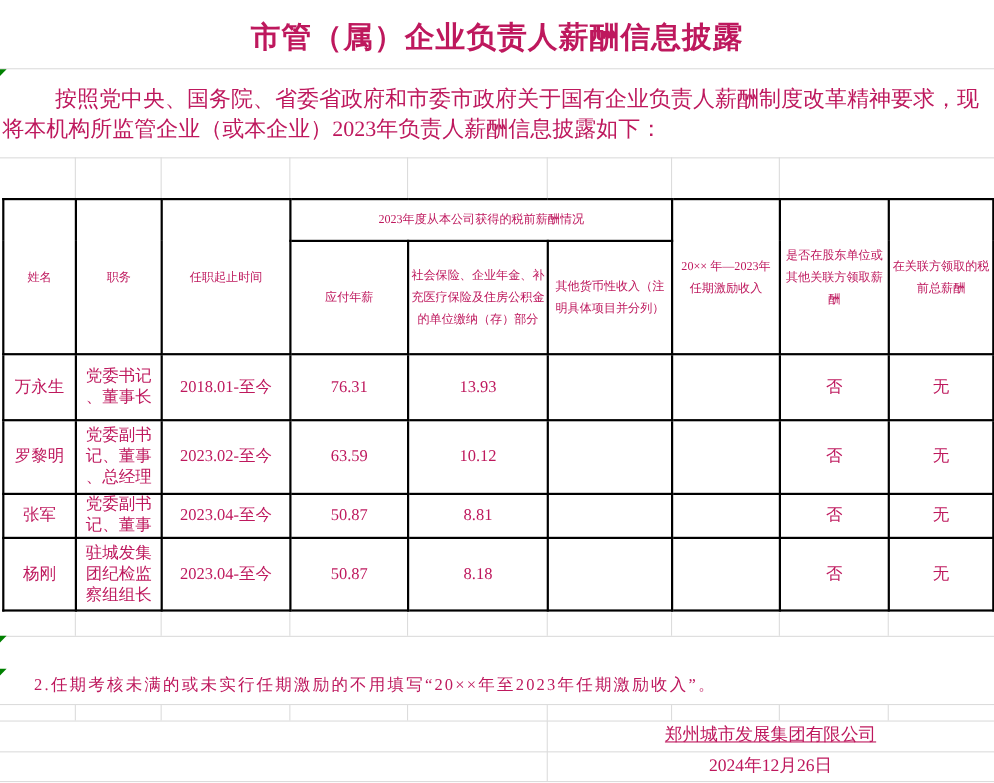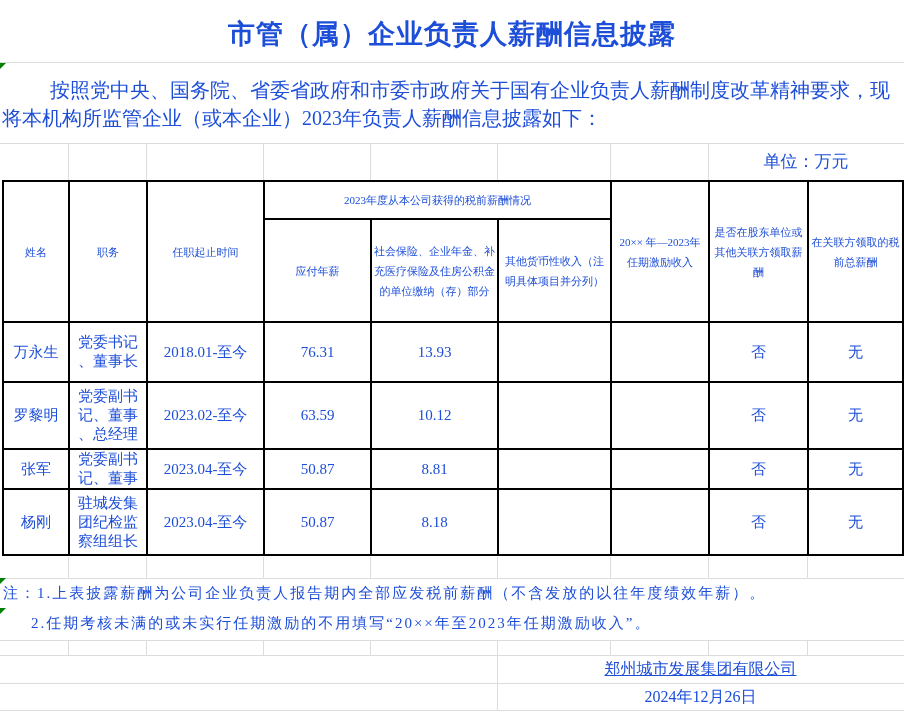--- a/index.html
+++ b/index.html
@@ -1,18 +1,18 @@
 <!DOCTYPE html>
 <html><head>
 <meta charset="utf-8">
 <style>
   html,body{margin:0;padding:0;background:#fff;}
   #canvas{
     position:relative;width:904px;height:712px;background:#fff;overflow:hidden;
-    font-family:"Liberation Serif",serif;color:#1d4ed8;
+    font-family:"Liberation Serif",serif;color:#be185d;
   }
   
   .gl{position:absolute;background:#dcdcdc;}
   .gl.h{height:1px;}
   .gl.v{width:1px;}
   
   .flag{position:absolute;width:0;height:0;border-top:6px solid #008000;border-right:6px solid transparent;}
   
   .title{position:absolute;top:0;left:0;width:904px;height:62px;line-height:68px;
     text-align:center;font-size:27px;font-weight:bold;letter-spacing:1px;}
@@ -82,21 +82,20 @@
   </div>
 
   <div class="flag" style="left:0;top:63px;"></div>
   <div class="flag" style="left:0;top:578px;"></div>
   <div class="flag" style="left:0;top:608px;"></div>
 
   <div class="title">市管（属）企业负责人薪酬信息披露</div>
 
   <div class="intro">按照党中央、国务院、省委省政府和市委市政府关于国有企业负责人薪酬制度改革精神要求，现将本机构所监管企业（或本企业）2023年负责人薪酬信息披露如下：</div>
 
-  <div class="unit">单位：万元</div>
 
   <table class="main">
     <colgroup>
       <col style="width:66px">
         <col style="width:78px">
         <col style="width:117px">
       <col style="width:107px">
         <col style="width:127px">
         <col style="width:113px">
       <col style="width:98px">
@@ -159,19 +158,18 @@
       <td>50.87</td>
       <td>8.18</td>
       <td></td>
       <td></td>
       <td>否</td>
       <td>无</td>
     </tr>
   </tbody>
     </table>
 
-  <div class="note n1">注：1.上表披露薪酬为公司企业负责人报告期内全部应发税前薪酬（不含发放的以往年度绩效年薪）。</div>
   <div class="note n2">2.任期考核未满的或未实行任期激励的不用填写“20××年至2023年任期激励收入”。</div>
 
   <div class="sign company">郑州城市发展集团有限公司</div>
   <div class="sign date">2024年12月26日</div>
 
 </div>
 
 </body></html>

